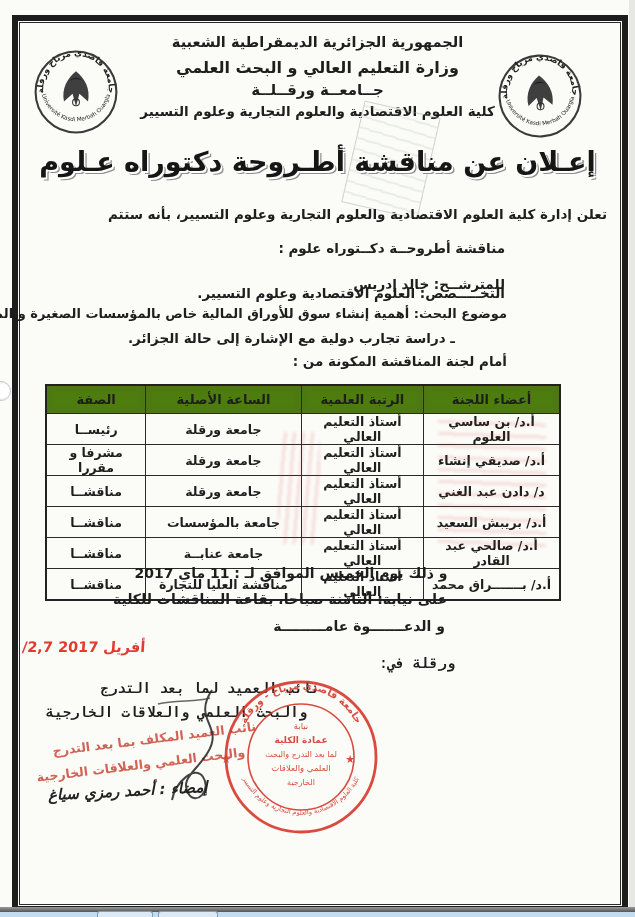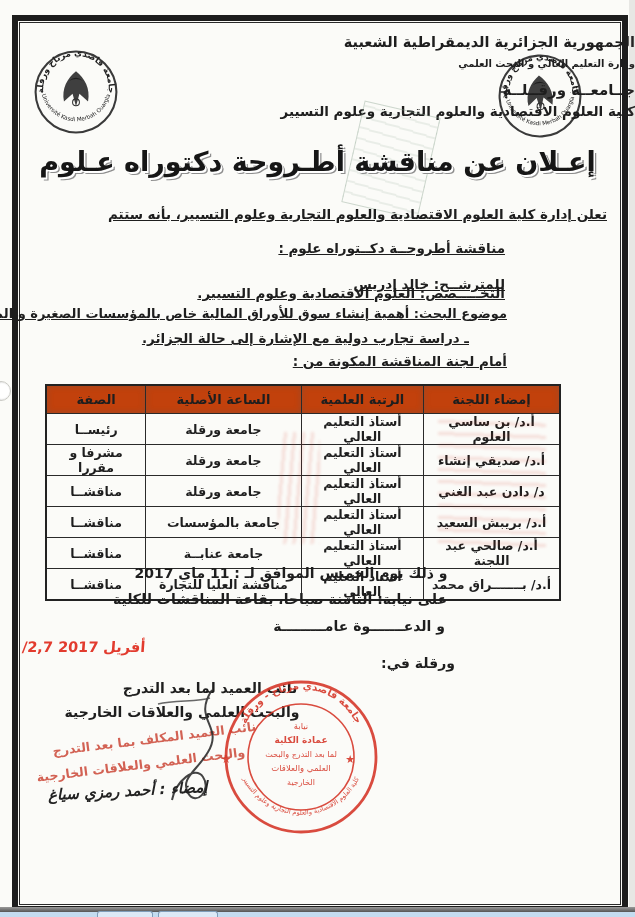--- a/index.html
+++ b/index.html
@@ -13,74 +13,74 @@
   
   .frame{
     position:absolute;left:12px;top:15px;width:604px;height:885px;
     border:6px solid #1d1d1d;background:transparent;
   }
   .frame-inner{
     position:absolute;left:1px;top:1px;right:1px;bottom:1px;
     border:1px solid #2a2a2a;
   }
   
-  .hline{left:0;width:635px;text-align:right;font-weight:bold;}
+  .hline{left:0;width:635px;text-align:center;font-weight:bold;}
   .h1{top:34px;font-size:14.5px;}
-  .h2{top:58px;font-size:10px;}
+  .h2{top:58px;font-size:16px;}
   .h3{top:81px;font-size:15px;letter-spacing:1px;}
   .h4{top:103px;font-size:13.5px;}
   .seal{position:absolute;width:86px;height:92px;}
   .seal-left{left:33px;top:46px;}
   .seal-right{left:497px;top:50px;transform:rotate(-3deg);}
   
   .ghost-stamp{
     position:absolute;left:352px;top:108px;width:76px;height:102px;
     border:1.5px solid rgba(140,165,145,.42);
     transform:rotate(13deg);
     background:repeating-linear-gradient(4deg, transparent 0 9px, rgba(140,165,145,.16) 9px 11px);
   }
   
   .doc-title{
     left:0;width:635px;top:146px;text-align:center;
     font-size:27px;font-weight:900;color:#161616;
     text-shadow:1.5px 1.5px 0 #ffffff, 2.8px 2.8px 0 #8e8e8e;
     letter-spacing:1px;
   }
   
-  .bline{font-size:13.5px;font-weight:bold;text-decoration:underline;}
+  .bline{font-size:13.5px;font-weight:bold;}
   
   table.committee{
     position:absolute;left:45px;top:384px;width:516px;
     border-collapse:collapse;direction:rtl;
     font-size:12.5px;font-weight:bold;
     border:2px solid #222;
   }
   table.committee th, table.committee td{
     border:1px solid #2a2a2a;text-align:center;vertical-align:middle;
     padding:0 4px;height:24px;
   }
   table.committee th{
-    background:#c2410c;height:27px;font-size:13px;
+    background:#4d7c0f;height:27px;font-size:13px;
     box-shadow:inset 0 0 6px rgba(90,90,90,.35);
   }
   
   .bleed{position:absolute;opacity:.16;filter:blur(1.5px);pointer-events:none;}
   .bleed1{left:278px;top:432px;width:42px;height:112px;
     background:repeating-linear-gradient(95deg, transparent 0 6px, #d23c2c 6px 9px);}
   .bleed2{left:438px;top:420px;width:108px;height:132px;
     background:repeating-linear-gradient(2deg, transparent 0 9px, #d23c2c 9px 12px);}
   
   .sline{font-weight:bold;font-size:14px;text-align:center;}
   
   .date-stamp{
     left:22px;top:639px;direction:ltr;
     color:#e23b2e;font-weight:bold;font-size:14.5px;letter-spacing:.5px;
     transform:skewX(-4deg);
   }
-  .fline{font-weight:bold;font-size:14px;}
+  .fline{font-weight:bold;font-size:14px;font-family:Liberation Mono, monospace;}
   .red-script{
     color:#cc4838;font-weight:600;font-size:12.5px;opacity:.85;
     transform:rotate(-7deg);letter-spacing:.3px;
   }
   .sig-caption{
     left:48px;top:782px;font-size:15px;font-weight:bold;font-style:italic;
     transform:rotate(-3deg);color:#222;
   }
   .round-stamp{position:absolute;left:221px;top:677px;width:160px;height:160px;opacity:.9;}
   .signature-svg{position:absolute;left:150px;top:682px;width:120px;height:130px;}
@@ -136,33 +136,33 @@
 
 <div class="ghost-stamp"></div>
 
 <div class="abs doc-title">إعـلان عن مناقشة أطـروحة دكتوراه عـلوم</div>
 
 <div class="abs bline" style="top:206px;right:28px;">تعلن إدارة كلية العلوم الاقتصادية والعلوم التجارية وعلوم التسيير، بأنه ستتم</div>
 <div class="abs bline" style="top:240px;right:130px;">مناقشة أطروحــة دكــتوراه علوم :</div>
 <div class="abs bline" style="top:276px;right:130px;">للمترشــح: خالد إدريس</div>
 <div class="abs bline" style="top:285px;right:130px;">التخـــــصص:  العلوم الاقتصادية وعلوم التسيير.</div>
 <div class="abs bline" style="top:306px;right:128px;font-size:13px;">موضوع البحث:   أهمية إنشاء سوق للأوراق المالية خاص بالمؤسسات الصغيرة و المتوسطة</div>
-<div class="abs bline" style="top:330px;right:166px;">ـ دراسة تجارب دولية مع الإشارة إلى حالة الجزائر.</div>
+<div class="abs bline" style="top:330px;right:180px;">ـ دراسة تجارب دولية مع الإشارة إلى حالة الجزائر.</div>
 <div class="abs bline" style="top:353px;right:128px;">أمام لجنة المناقشة المكونة من :</div>
 
 <table class="committee">
   <colgroup>
       <col style="width:137px">
       <col style="width:123px">
       <col style="width:156px">
       <col style="width:100px">
     </colgroup>
   <tbody>
       <tr>
-    <th>إمضاء اللجنة</th>
+    <th>أعضاء اللجنة</th>
     <th>الرتبة العلمية</th>
     <th>الساعة الأصلية</th>
     <th>الصفة</th>
   </tr>
   <tr>
     <td>أ.د/ بن ساسي العلوم</td>
     <td>أستاذ التعليم العالي</td>
     <td>جامعة ورقلة</td>
     <td>رئيســا</td>
   </tr>
@@ -178,21 +178,21 @@
     <td>جامعة ورقلة</td>
     <td>مناقشــا</td>
   </tr>
   <tr>
     <td>أ.د/ بريبش السعيد</td>
     <td>أستاذ التعليم العالي</td>
     <td>جامعة بالمؤسسات</td>
     <td>مناقشــا</td>
   </tr>
   <tr>
-    <td>أ.د/ صالحي عبد اللجنة</td>
+    <td>أ.د/ صالحي عبد القادر</td>
     <td>أستاذ التعليم العالي</td>
     <td>جامعة عنابــة</td>
     <td>مناقشــا</td>
   </tr>
   <tr>
     <td>أ.د/ بـــــــراق محمد</td>
     <td>أستاذ التعليم العالي</td>
     <td>مناقشة العليا للتجارة</td>
     <td>مناقشــا</td>
   </tr>

